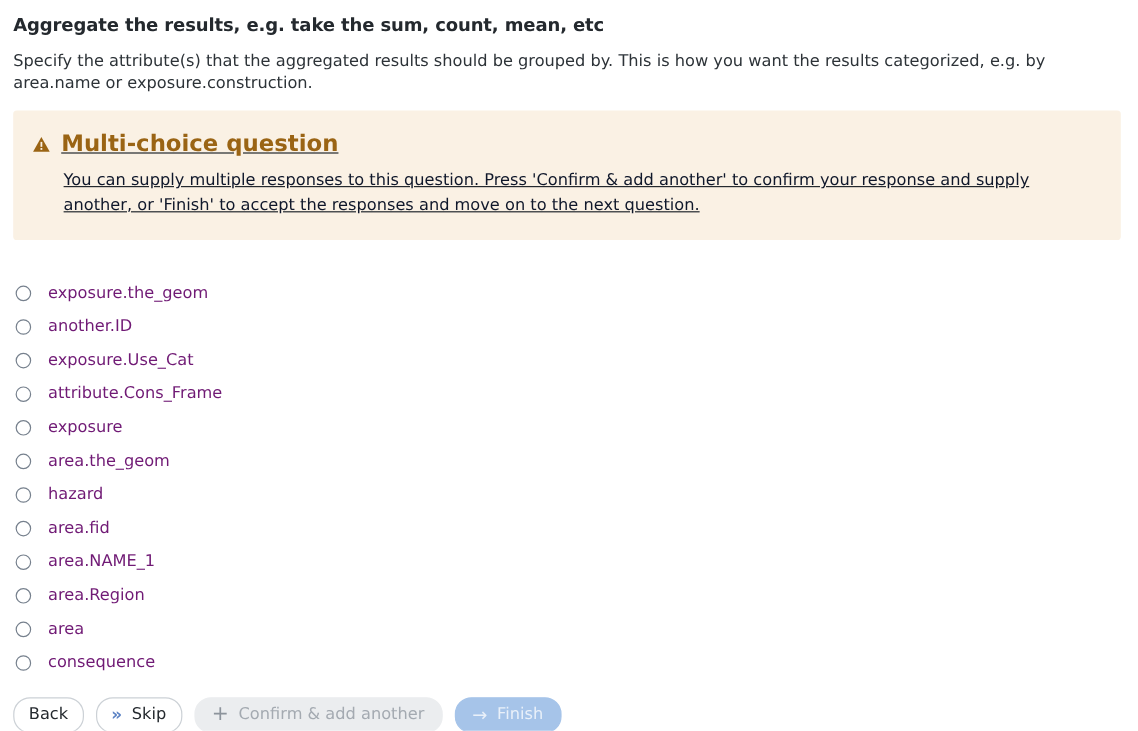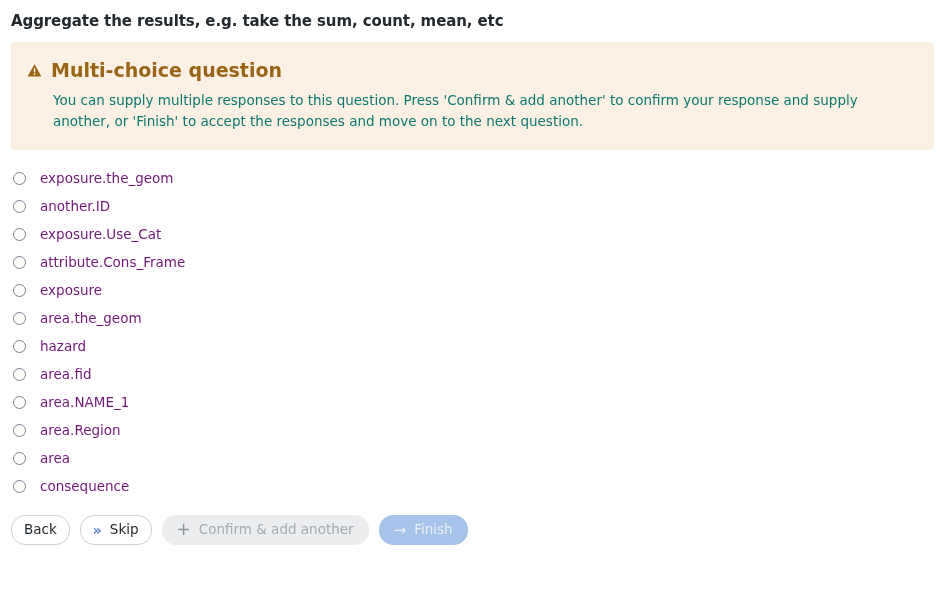--- a/index.html
+++ b/index.html
@@ -36,22 +36,23 @@
     line-height: 18px;
     margin: 0 0 14px 0;
     max-width: 900px;
   }
 
   
   .alert {
     background: #faf1e4;
     border-radius: 3px;
     padding: 14px 16px 18px 16px;
-    margin: 0 0 14px 0;
+    margin: 0 0 30px 0;
     width: 923px;
+    text-decoration: underline;
   }
   .alert-heading {
     display: flex;
     align-items: center;
     gap: 9px;
     font-size: 19px;
     font-weight: bold;
     color: #9a6414;
     line-height: 24px;
     margin: 2px 0 8px 0;
@@ -59,21 +60,21 @@
   .warn-icon {
     display: inline-block;
     width: 15px;
     height: 15px;
     position: relative;
     flex: 0 0 auto;
   }
   .warn-icon svg { display: block; }
   .alert-body {
     font-size: 13.5px;
-    color: #0f766e;
+    color: #0f172a;
     line-height: 21px;
     padding-left: 26px;
     max-width: 885px;
   }
 
   
   .choices {
     margin: 0 0 10px 0;
     padding: 0;
     list-style: none;
@@ -153,20 +154,21 @@
   .ico-plus { color: #8d949c; font-size: 17px; line-height: 1; margin-top: -1px; }
   .ico-arrow { color: #e9f0f9; font-size: 15px; line-height: 1; }
 </style>
 </head>
 <body>
 
 <div class="page">
 
   <h1 class="question-title">Aggregate the results, e.g. take the sum, count, mean, etc</h1>
 
+  <p class="question-description">Specify the attribute(s) that the aggregated results should be grouped by. This is how you want the results categorized, e.g. by area.name or exposure.construction.</p>
 
   <div class="alert">
     <div class="alert-heading">
       <span class="warn-icon">
         <svg width="15" height="15" viewBox="0 0 16 16" aria-hidden="true">
           <path d="M8 1.2 L15.4 14.3 L0.6 14.3 Z" fill="#9a6414"></path>
           <rect x="7.2" y="5.6" width="1.6" height="4.4" fill="#faf1e4"></rect>
           <rect x="7.2" y="11.0" width="1.6" height="1.7" fill="#faf1e4"></rect>
         </svg>
       </span>

